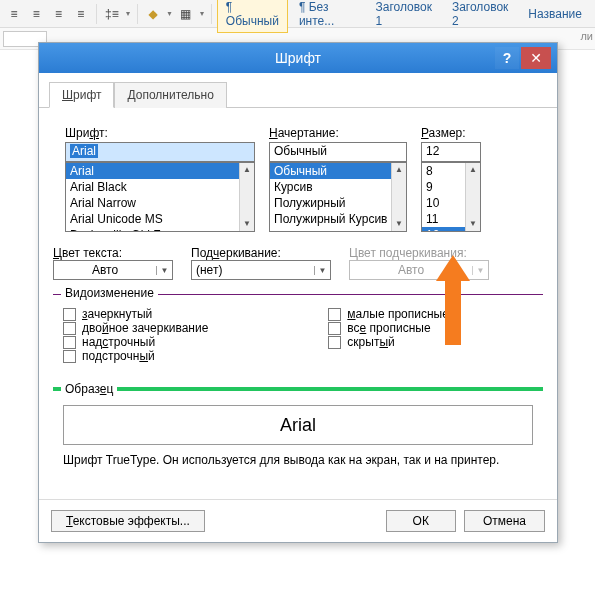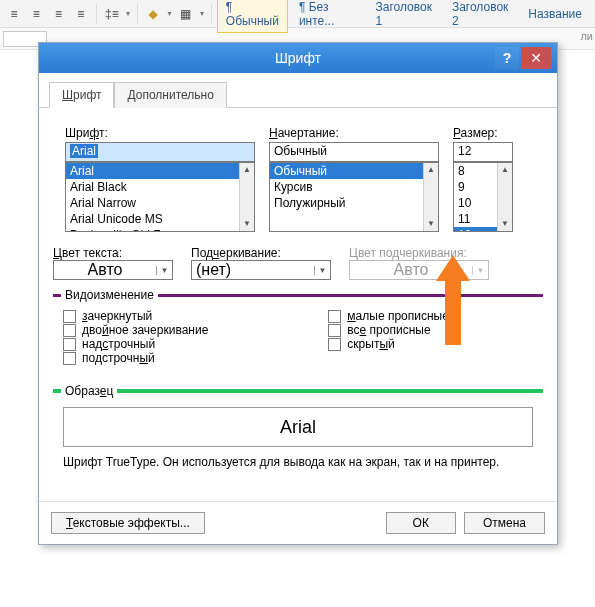--- a/index.html
+++ b/index.html
@@ -113,27 +113,27 @@
   .listbox .item { padding: 1px 4px; white-space: nowrap; }
   .listbox .item.sel { background:#2b7cd3; color:#fff; }
   .scrollbar {
     position:absolute; right:0; top:0; width:15px; height:100%;
     background:#efefef; border-left:1px solid #cfcfcf;
     display:flex; flex-direction:column; justify-content:space-between; align-items:center;
     font-size:8px; color:#555;
   }
   .scrollbar .arr { height:14px; line-height:14px; }
   .col-font { width: 190px; margin-left: 12px; }
-  .col-style { width: 170px; }
+  .col-style { width: 138px; }
   .col-size  { width: 60px; }
   .row2 { display:flex; gap:18px; margin-top:14px; }
   .combo {
     display:flex; border:1px solid #7a7a7a; height:20px; background:#fff; align-items:center;
   }
-  .combo .val { flex:1; text-align:center; font-size:16px; padding:0 4px; }
+  .combo .val { flex:1; text-align:center; font-size:12px; padding:0 4px; }
   .combo .ar { width:16px; border-left:1px solid #a0a0a0; text-align:center; font-size:8px; color:#555;}
   .combo.disabled { color:#9a9a9a; border-color:#bdbdbd; }
   .combo.disabled .ar { border-color:#cfcfcf; color:#bdbdbd; }
   .lbl.disabled { color:#9a9a9a; }
   .fieldset { border:1px solid #c9c9c9; margin-top:14px; padding:8px 10px 10px 10px; position:relative; }
   .fieldset .legend { position:absolute; top:-9px; left:8px; background:#fff; padding:0 4px; font-size:12px; }
   .checks { display:flex; gap: 120px; }
   .check-col { display:flex; flex-direction:column; }
   .check { display:flex; align-items:center; gap:6px; }
   .box { width:13px; height:13px; border:1px solid #7a7a7a; background:#fff; }
@@ -224,20 +224,21 @@
         </div>
       </div>
 
       <div class="col col-style">
         <div class="lbl"><span class="u">Н</span><span>ачертание:</span></div>
         <div class="textbox">Обычный</div>
         <div class="listbox">
           <div class="item sel">Обычный</div>
           <div class="item">Курсив</div>
           <div class="item">Полужирный</div>
+          <div class="item">Полужирный Курсив</div>
           <div class="scrollbar">
               <div class="arr">▲</div>
               <div class="arr">▼</div>
             </div>
         </div>
       </div>
 
       <div class="col col-size">
         <div class="lbl"><span class="u">Р</span><span>азмер:</span></div>
         <div class="textbox">12</div>
@@ -272,21 +273,21 @@
       </div>
       <div style="width:140px">
         <div class="lbl disabled">Цвет подчеркивания:</div>
         <div class="combo disabled">
             <div class="val">Авто</div>
             <div class="ar">▼</div>
           </div>
       </div>
     </div>
 
-    <div class="fieldset" style="border:none;border-top:3px solid #701a75; padding-top:12px">
+    <div class="fieldset" style="border:none;border-top:1px solid #701a75; padding-top:12px">
       <div class="legend">Видоизменение</div>
       <div class="checks">
         <div class="check-col">
           <div class="check">
               <div class="box"></div>
               <span><span></span><span class="u">з</span><span>ачеркнутый</span></span>
             </div>
           <div class="check">
               <div class="box"></div>
               <span><span>дво</span><span class="u">й</span><span>ное зачеркивание</span></span>

